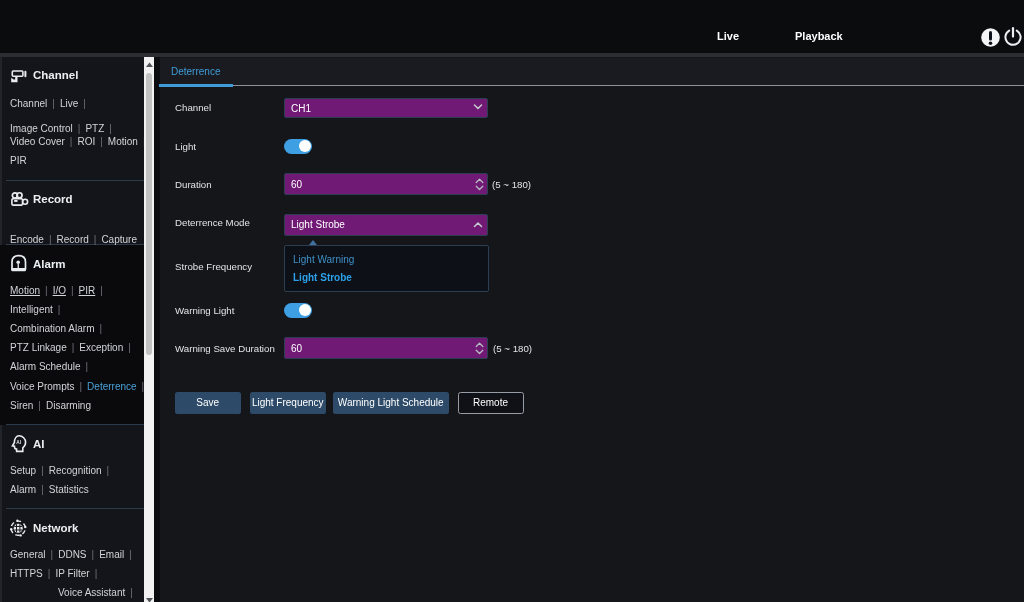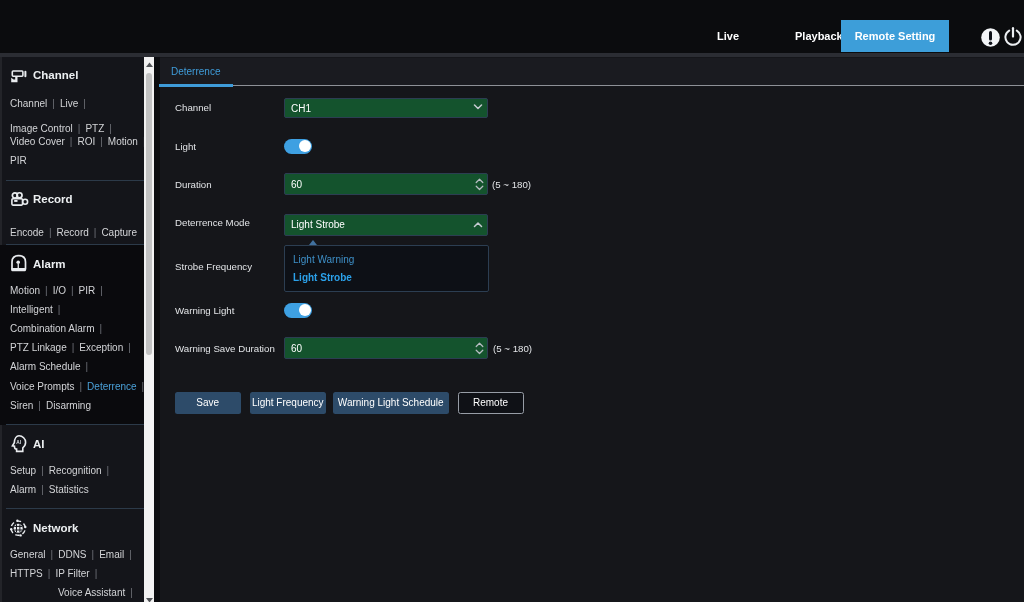--- a/index.html
+++ b/index.html
@@ -21,36 +21,35 @@
   .sitem .blue { color:#4aa0d8; }
   #sbar { left:144px; top:57px; width:10px; height:545px; background:#f1f1f1; }
   #sthumb { left:146px; top:73px; width:6px; height:282px; background:#c1c1c1; border-radius:3px; }
   #gap { left:154px; top:57px; width:6px; height:545px; background:#0b0c0f; }
   #content { left:160px; top:57px; width:864px; height:545px; background:#15161a; }
   #tabband { left:160px; top:57.6px; width:864px; height:27.6px; background:#1a1b20; }
   #tabline { left:160px; top:85.2px; width:864px; height:1.3px; background:#8e9197; }
   #tabu { left:159px; top:84px; width:73.5px; height:2.7px; background:#3f9cd9; }
   #tabtext { left:171px; top:63px; height:18px; line-height:18px; color:#3f9cd9; font-size:10px; }
   .flabel { left:175px; color:#e2e4e7; font-size:9.7px; line-height:17px; height:17px; white-space:nowrap; }
-  .fbox { left:284px; width:204px; background:#14532d; border:1px solid #2c3e52; border-radius:2px;
+  .fbox { left:284px; width:204px; background:#701a75; border:1px solid #2c3e52; border-radius:2px;
     color:#fff; font-size:10px; }
   .fbox .txt { position:absolute; left:6px; top:0; height:100%; display:flex; align-items:center; }
   .toggle { left:284px; width:28px; height:15px; background:#3ea0e2; border-radius:7.5px; }
   .knob { position:absolute; right:1.5px; top:1.5px; width:12px; height:12px; background:#fff; border-radius:50%; }
   .range { color:#e2e4e7; font-size:9.7px; line-height:17px; height:17px; }
   .btn { top:392px; height:21.5px; background:#2d4b69; border-radius:2.5px; color:#fff;
     font-size:10px; text-align:center; line-height:21.5px; }
   .chev { position:absolute; }
 </style>
 </head>
 <body>
 <div class="abs" id="topbar">
   <div class="abs topnav" style="left:717px; top:28px;">Live</div>
   <div class="abs topnav" style="left:774px; top:28px;padding-left:21px;">Playback</div>
-  <div class="abs" id="rsbtn">Remote Setting</div>
   <svg class="abs" style="left:980px; top:26.5px;" width="21" height="21" viewBox="0 0 21 21">
     <circle cx="10.5" cy="10.5" r="9.3" fill="#f3f5f7"></circle>
     <rect x="9" y="4" width="3" height="9.5" rx="1.5" fill="#0e1118"></rect>
     <circle cx="10.5" cy="16.2" r="1.8" fill="#0e1118"></circle>
   </svg>
   <svg class="abs" style="left:1001.5px; top:26px;" width="22" height="22" viewBox="0 0 22 22">
     <path d="M7.2 4.6 A7.6 7.6 0 1 0 14.8 4.6" fill="none" stroke="#eceff2" stroke-width="2" stroke-linecap="round"></path>
     <line x1="11" y1="2.2" x2="11" y2="10.6" stroke="#eceff2" stroke-width="2.2" stroke-linecap="round"></line>
   </svg>
 </div>
@@ -74,30 +73,30 @@
 <div class="abs sitem" style="top:152px;">PIR</div>
 
 <svg class="abs" style="left:10px; top:190px;" width="19" height="17" viewBox="0 0 19 17">
   <circle cx="15.1" cy="11.7" r="2.5" fill="none" stroke="#e9ecef" stroke-width="1.6"></circle>
   <circle cx="4.9" cy="5.5" r="2.55" fill="none" stroke="#e9ecef" stroke-width="1.7"></circle>
   <circle cx="9.5" cy="5.3" r="2.55" fill="none" stroke="#e9ecef" stroke-width="1.7"></circle>
   <rect x="1.9" y="8.8" width="10.6" height="6.3" rx="1" fill="#14151a" stroke="#e9ecef" stroke-width="1.6"></rect>
   <rect x="4.2" y="10" width="3.3" height="1.9" fill="#e9ecef"></rect>
 </svg>
 <div class="abs shead" style="top:191px;">Record</div>
-<div class="abs sitem" style="top:224px;text-align:right;">Encode<span class="p">|</span>Record<span class="p">|</span>Capture</div>
+<div class="abs sitem" style="top:231px;text-align:right;">Encode<span class="p">|</span>Record<span class="p">|</span>Capture</div>
 
 <svg class="abs" style="left:10px; top:253px;" width="18" height="20" viewBox="0 0 18 20">
   <path d="M2 16.4 L2 9 Q2 2.6 8.7 2.6 Q15.5 2.6 15.5 9 L15.5 16.4" fill="none" stroke="#e9ecef" stroke-width="1.7"></path>
   <rect x="1.2" y="15" width="14.8" height="3.2" rx="1.2" fill="#e9ecef"></rect>
   <circle cx="8.2" cy="9.3" r="1.8" fill="#e9ecef"></circle>
   <rect x="7.6" y="10.8" width="1.3" height="4.4" fill="#e9ecef"></rect>
 </svg>
 <div class="abs shead" style="top:255.5px;">Alarm</div>
-<div class="abs sitem" style="top:282px;">Motion<span class="p">|</span>I/O<span class="p">|</span>PIR<span class="p">|</span></div>
+<div class="abs sitem" style="top:282px;text-decoration:underline;">Motion<span class="p">|</span>I/O<span class="p">|</span>PIR<span class="p">|</span></div>
 <div class="abs sitem" style="top:301px;">Intelligent<span class="p">|</span></div>
 <div class="abs sitem" style="top:320px;">Combination Alarm<span class="p">|</span></div>
 <div class="abs sitem" style="top:339px;">PTZ Linkage<span class="p">|</span>Exception<span class="p">|</span></div>
 <div class="abs sitem" style="top:358px;">Alarm Schedule<span class="p">|</span></div>
 <div class="abs sitem" style="top:378px;">Voice Prompts<span class="p">|</span><span class="blue">Deterrence</span><span class="p">|</span></div>
 <div class="abs sitem" style="top:397px;">Siren<span class="p">|</span>Disarming</div>
 
 <svg class="abs" style="left:10px; top:435px;" width="18" height="18" viewBox="0 0 18 18">
   <path d="M9 0.8 C12.6 0.8 15.6 3.7 15.6 7.3 C15.6 9.6 14.5 11.5 12.8 12.8 L12.8 16.4 L6.6 16.4 L6.6 14 C5.4 14 4.5 13.1 4.5 11.9 L4.5 11.2 L2.4 10.9 L4.3 7.7 C4.5 3.8 6.5 0.8 9 0.8 Z" fill="none" stroke="#e9ecef" stroke-width="1.6"></path>
   <text x="6.2" y="9" font-size="4.8" font-weight="bold" fill="#dfe3e7" font-family="Liberation Sans">AI</text>

